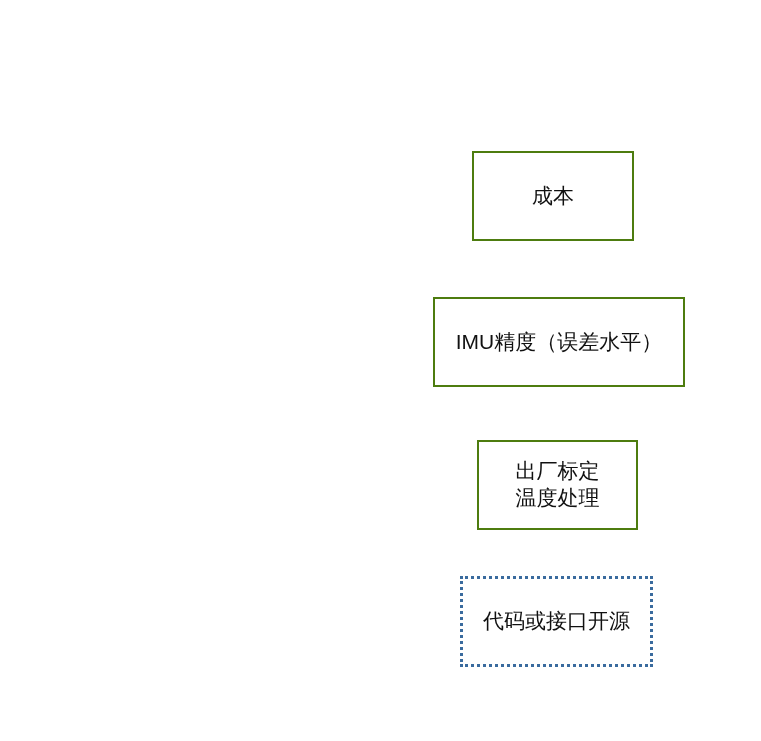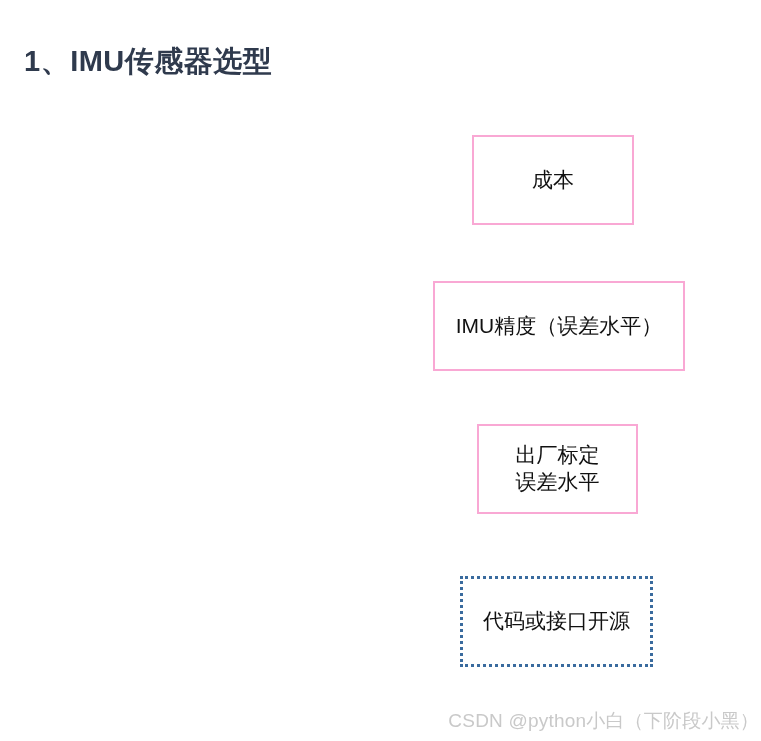--- a/index.html
+++ b/index.html
@@ -46,21 +46,22 @@
     display: flex;
     align-items: center;
     justify-content: center;
     text-align: center;
     color: #111111;
     font-size: 21px;
     line-height: 1.28;
     white-space: pre-line;
   }
   .flow-box.solid {
-    border: 2px solid #f9a8d4;
+    border: 2px solid #4d7c0f;
+    margin-top: 16px;
   }
   .flow-box.dotted {
     border: 3px dotted #3a6b9e;
   }
 
   .box-label {
     display: block;
     white-space: pre-line;
   }
 
@@ -100,34 +101,32 @@
     color: #c9c9c9;
     white-space: nowrap;
     letter-spacing: 0.2px;
   }
 </style>
 </head>
 <body>
 
 <div id="slide">
 
-  <div id="slide-title">1、IMU传感器选型</div>
 
   <div class="flow-box solid" id="box-cost">
     <span class="box-label">成本</span>
   </div>
 
   <div class="flow-box solid" id="box-imu-accuracy">
     <span class="box-label">IMU精度（误差水平）</span>
   </div>
 
   <div class="flow-box solid" id="box-factory-calibration">
     <span class="box-label">出厂标定
-误差水平</span>
+温度处理</span>
   </div>
 
   <div class="flow-box dotted" id="box-open-source">
     <span class="box-label">代码或接口开源</span>
   </div>
 
-  <div id="watermark">CSDN @python小白（下阶段小黑）</div>
 
 </div>
 
 </body></html>

